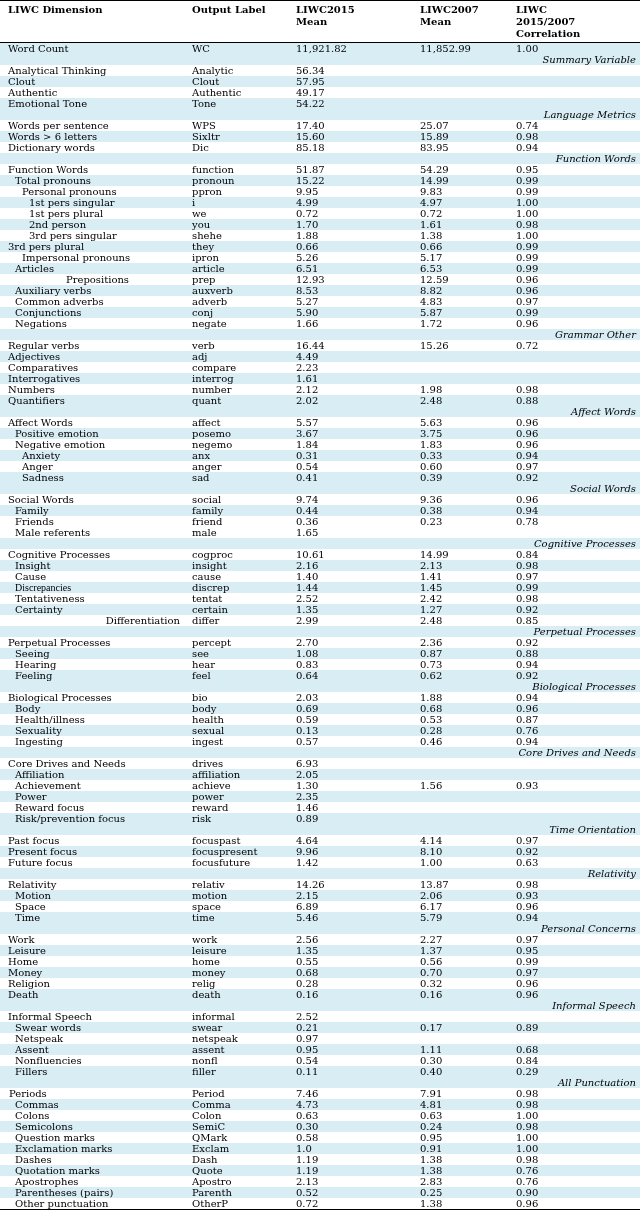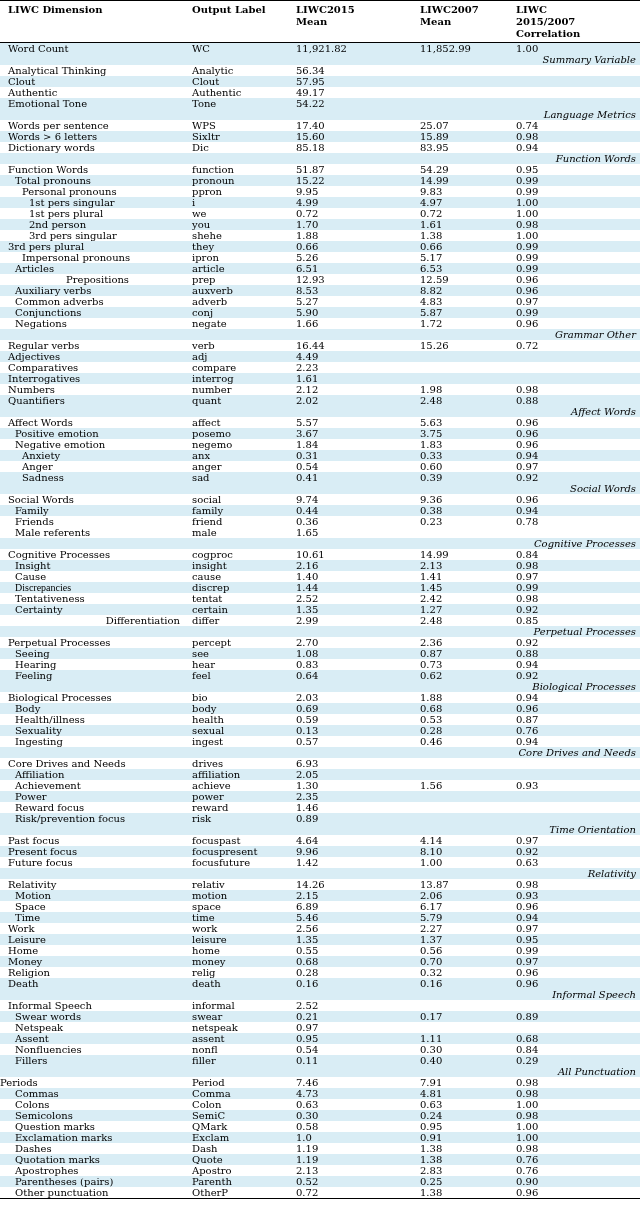--- a/index.html
+++ b/index.html
@@ -587,20 +587,23 @@
           <td>6.17</td>
           <td>0.96</td>
         </tr>
         <tr class="stripe">
           <td style="padding-left: 15px;">Time</td>
           <td>time</td>
           <td>5.46</td>
           <td>5.79</td>
           <td>0.94</td>
         </tr>
+        <tr class="section">
+          <td colspan="5">Personal Concerns</td>
+        </tr>
         <tr>
           <td>Work</td>
           <td>work</td>
           <td>2.56</td>
           <td>2.27</td>
           <td>0.97</td>
         </tr>
         <tr class="stripe">
           <td>Leisure</td>
           <td>leisure</td>
@@ -678,21 +681,21 @@
           <td style="padding-left: 15px;">Fillers</td>
           <td>filler</td>
           <td>0.11</td>
           <td>0.40</td>
           <td>0.29</td>
         </tr>
         <tr class="section">
           <td colspan="5">All Punctuation</td>
         </tr>
         <tr>
-          <td style="padding-left: 0;">Periods</td>
+          <td style="padding-left: 9px;">Periods</td>
           <td>Period</td>
           <td>7.46</td>
           <td>7.91</td>
           <td>0.98</td>
         </tr>
         <tr class="stripe">
           <td style="padding-left: 15px;">Commas</td>
           <td>Comma</td>
           <td>4.73</td>
           <td>4.81</td>

